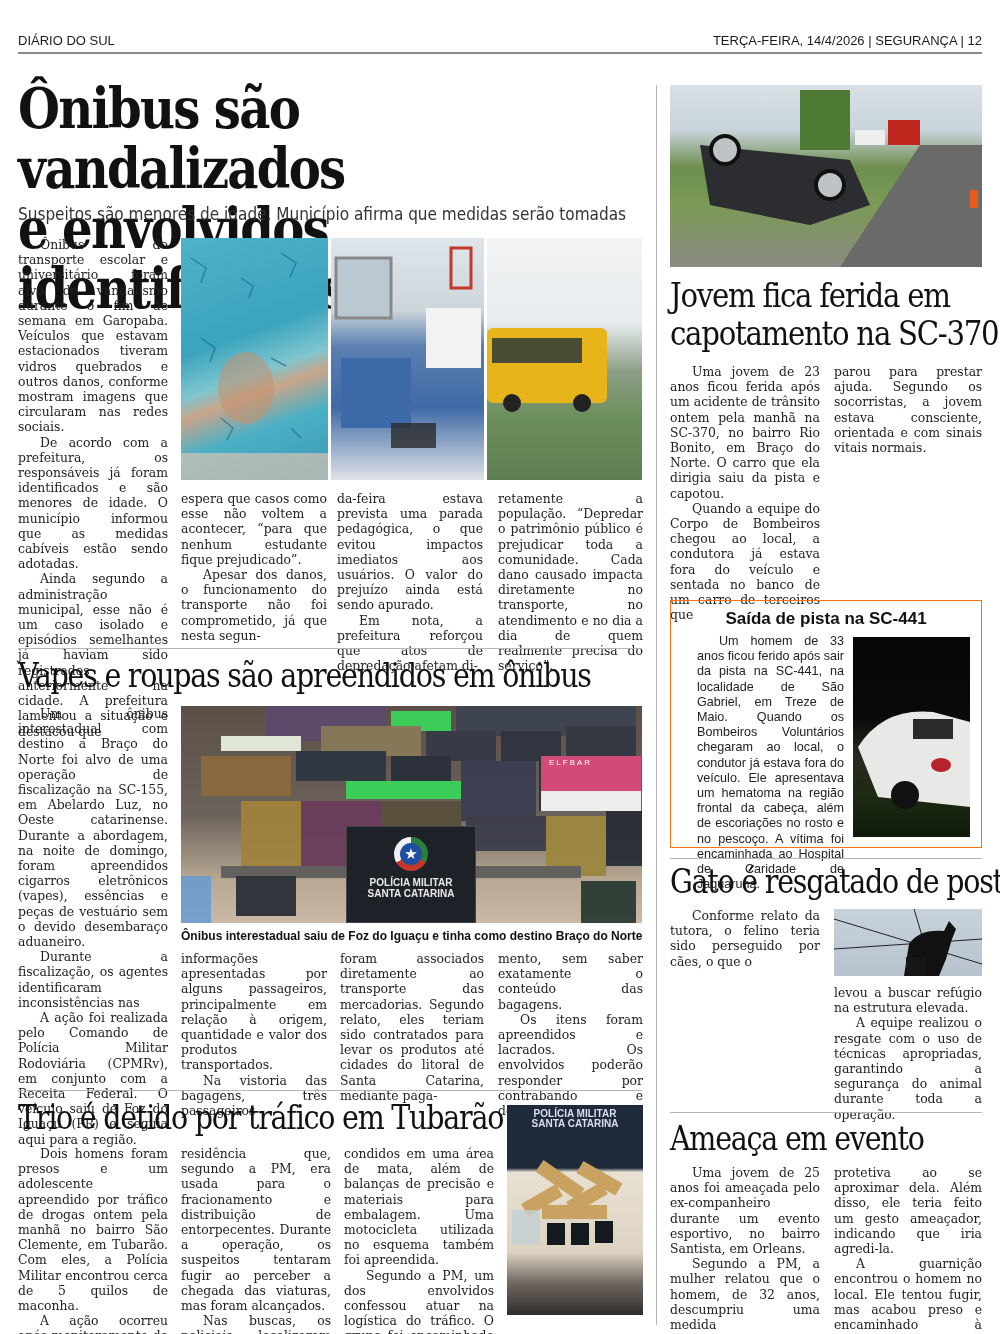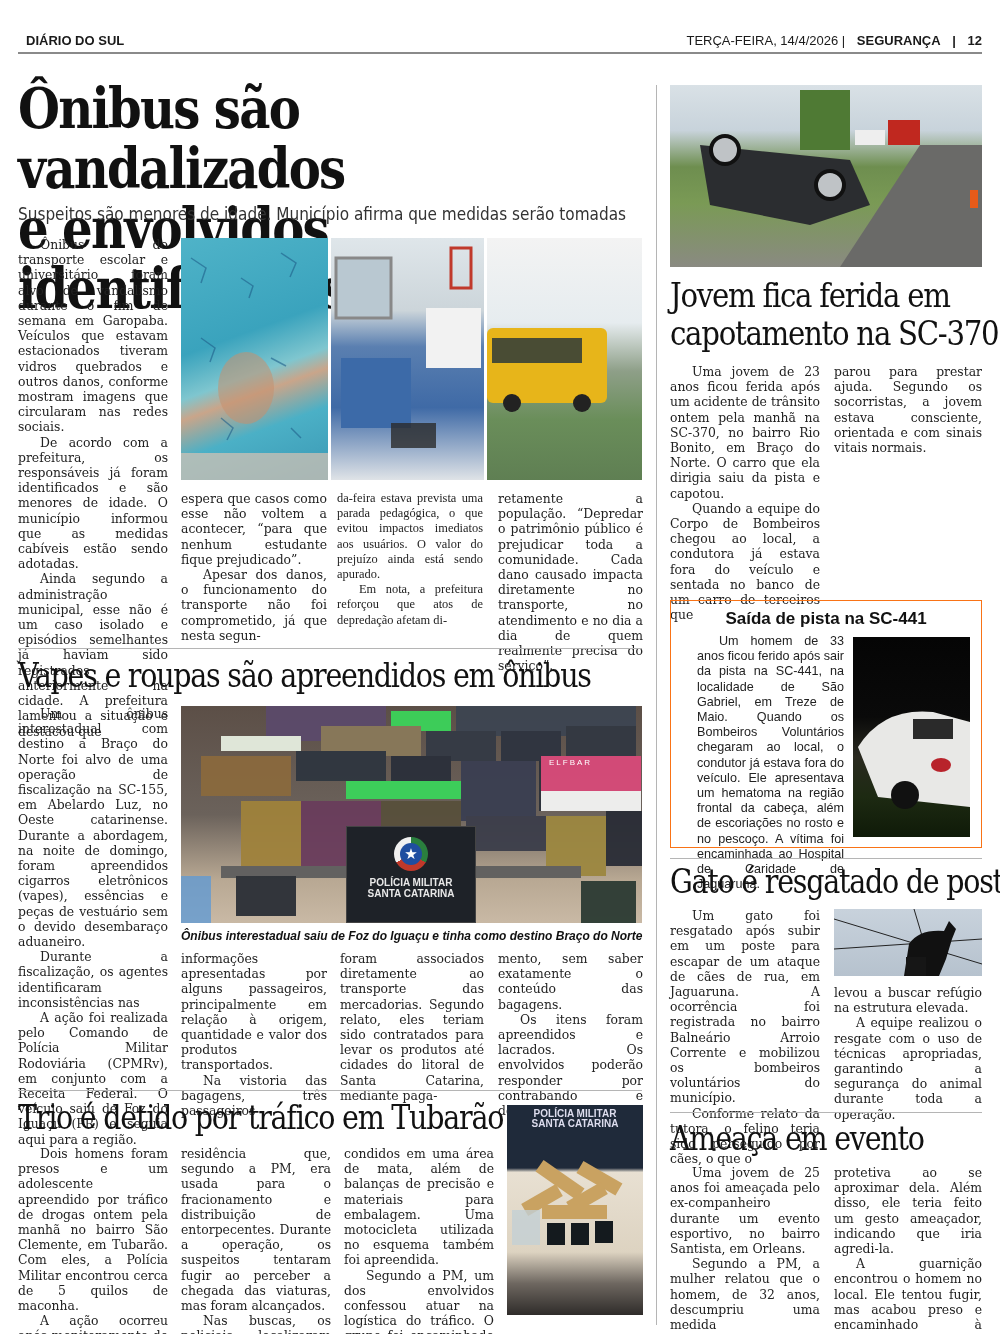--- a/index.html
+++ b/index.html
@@ -1,20 +1,20 @@
 <!DOCTYPE html>
 <html><head>
 <meta charset="utf-8">
 <style>
   * { box-sizing: border-box; margin: 0; padding: 0; }
   html, body { width: 1000px; height: 1334px; background: #fff; overflow: hidden; }
   body { position: relative; color: #1a1a1a; font-family: "DejaVu Serif", serif; }
   .abs { position: absolute; }
   .hdr { font-family: "Liberation Sans", sans-serif; font-size: 13px; top: 33px; }
-  .hdr b { font-weight: 700; margin-left: 8px; }
+  .hdr b { font-weight: 400; }
   .topline { left: 18px; top: 52px; width: 964px; height: 2px; background: #8a8a8a; }
   .vline { width: 1px; background: #b5b5b5; }
   .hline { height: 1px; background: #b5b5b5; }
   .headline { font-family: "DejaVu Serif", serif; font-weight: 700; letter-spacing: -2px; color: #111; }
   .h1 { left: 18px; top: 78px; font-size: 56px; line-height: 60px; width: 640px; transform: scaleX(0.86); transform-origin: left top; }
   .deck { left: 18px; top: 204px; font-family: "DejaVu Sans", sans-serif; font-size: 17px; color: #333; transform: scaleX(0.9); transform-origin: left top; white-space: nowrap; }
   .h2 { font-family: "DejaVu Serif", serif; font-weight: 400; color: #111; letter-spacing: -1.5px; transform-origin: left top; white-space: nowrap; }
   .col { font-size: 12.4px; line-height: 15.2px; text-align: justify; hyphens: manual; color: #222; }
   .col p { text-indent: 22px; }
   .col p.noind { text-indent: 0; }
@@ -80,21 +80,21 @@
     <rect x="5" y="100" width="90" height="25" fill="#2d3a3a" opacity="0.85"></rect>
     <circle cx="25" cy="165" r="9" fill="#222"></circle>
       <circle cx="95" cy="165" r="9" fill="#222"></circle>
   </svg>
 </div>
 
 <div class="abs col" style="left:181px;top:491px;width:146px;">
   <p class="noind">espera que casos como esse não voltem a acontecer, “para que nenhum estudante fique prejudicado”.</p>
   <p>Apesar dos danos, o funcionamento do transporte não foi comprometido, já que nesta segun-</p>
 </div>
-<div class="abs col" style="left:337px;top:491px;width:146px;font-family:Liberation Serif, serif;">
+<div class="abs col" style="left:337px;top:491px;width:146px;">
   <p class="noind">da-feira estava prevista uma parada pedagógica, o que evitou impactos imediatos aos usuários. O valor do prejuízo ainda está sendo apurado.</p>
   <p>Em nota, a prefeitura reforçou que atos de depredação afetam di-</p>
 </div>
 <div class="abs col" style="left:498px;top:491px;width:145px;">
   <p class="noind">retamente a população. “Depredar o patrimônio público é prejudicar toda a comunidade. Cada dano causado impacta diretamente no transporte, no atendimento e no dia a dia de quem realmente precisa do serviço”.</p>
 </div>
 
 <div class="abs hline" style="left:18px;top:648px;width:624px;"></div>
 
 <div class="abs h2" style="left:18px;top:655px;font-size:34px;transform:scaleX(0.84);">Vapes e roupas são apreendidos em ônibus</div>
@@ -140,21 +140,21 @@
     <div style="width:34px;height:34px;border-radius:50%;margin:10px auto 0;background:conic-gradient(#2a7f3e 0 120deg,#c0392b 120deg 240deg,#f0f0f0 240deg 360deg);display:flex;align-items:center;justify-content:center;">
       <div style="width:22px;height:22px;border-radius:50%;background:#1f4ea0;color:#fff;font-size:15px;line-height:22px;text-align:center;font-family:'DejaVu Sans',sans-serif;">★</div>
     </div>
     <div style="font-family:'Liberation Sans',sans-serif;font-weight:700;color:#e8e8e8;font-size:10px;text-align:center;line-height:11px;margin-top:6px;">
       <div>POLÍCIA MILITAR</div>
       <div>SANTA CATARINA</div>
     </div>
   </div>
   <div class="abs" style="left:368px;top:52px;font-family:'Liberation Sans',sans-serif;font-size:8px;color:#fff;letter-spacing:2px;">ELFBAR</div>
 </div>
-<div class="abs caption" style="left:181px;top:929px;font-style:italic;">Ônibus interestadual saiu de Foz do Iguaçu e tinha como destino Braço do Norte</div>
+<div class="abs caption" style="left:181px;top:929px;">Ônibus interestadual saiu de Foz do Iguaçu e tinha como destino Braço do Norte</div>
 
 <div class="abs col" style="left:181px;top:951px;width:146px;">
   <p class="noind">informações apresentadas por alguns passageiros, principalmente em relação à origem, quantidade e valor dos produtos transportados.</p>
   <p>Na vistoria das bagagens, três passageiros</p>
 </div>
 <div class="abs col" style="left:340px;top:951px;width:144px;">
   <p class="noind">foram associados diretamente ao transporte das mercadorias. Segundo relato, eles teriam sido contratados para levar os produtos até cidades do litoral de Santa Catarina, mediante paga-</p>
 </div>
 <div class="abs col" style="left:498px;top:951px;width:145px;">
   <p class="noind">mento, sem saber exatamente o conteúdo das bagagens.</p>
@@ -239,21 +239,20 @@
       <circle cx="52" cy="158" r="14" fill="#111"></circle>
     </svg>
   </div>
 </div>
 
 <div class="abs hline" style="left:670px;top:858px;width:312px;"></div>
 
 <div class="abs h2" style="left:670px;top:861px;font-size:34px;transform:scaleX(0.84);">Gato é resgatado de poste</div>
 
 <div class="abs col" style="left:670px;top:908px;width:150px;">
-  <p>Um gato foi resgatado após subir em um poste para escapar de um ataque de cães de rua, em Jaguaruna. A ocorrência foi registrada no bairro Balneário Arroio Corrente e mobilizou os bombeiros voluntários do município.</p>
   <p>Conforme relato da tutora, o felino teria sido perseguido por cães, o que o</p>
 </div>
 <div class="abs photo" style="left:834px;top:909px;width:148px;height:67px;background:linear-gradient(180deg,#c8d2dc 0%,#b6c2ce 100%);">
   <svg width="148" height="67">
     <line x1="0" y1="10" x2="148" y2="55" stroke="#222" stroke-width="1"></line>
     <line x1="0" y1="40" x2="148" y2="30" stroke="#222" stroke-width="1"></line>
     <line x1="80" y1="0" x2="100" y2="67" stroke="#222" stroke-width="1"></line>
     <path d="M70 67 L75 35 Q85 20 110 22 L115 12 L122 20 L118 30 L112 50 L105 67 Z" fill="#111"></path>
     <rect x="72" y="48" width="20" height="19" fill="#161616"></rect>
   </svg>

